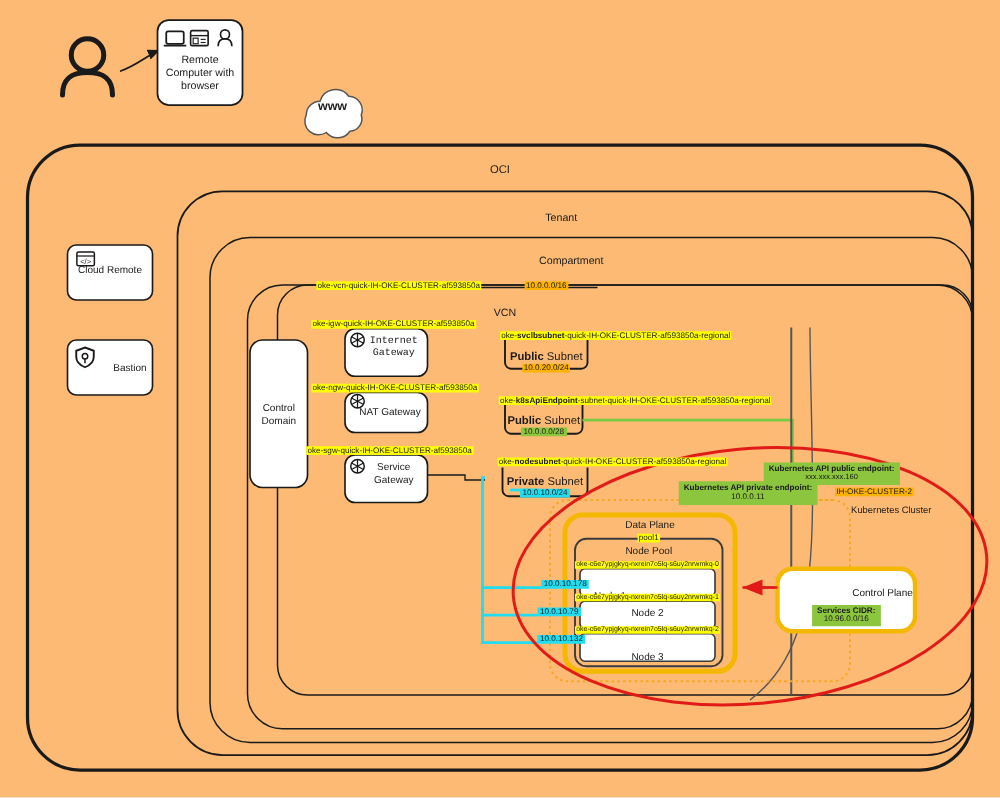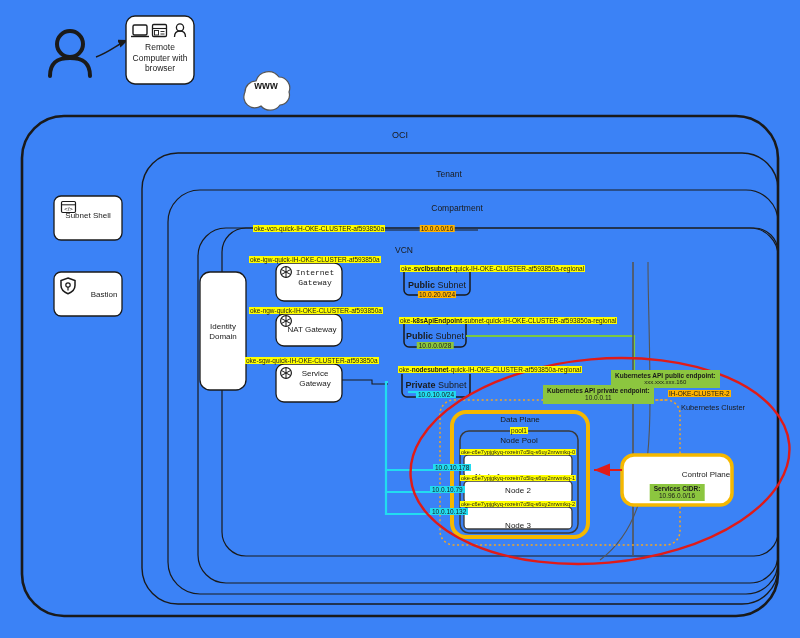--- a/index.html
+++ b/index.html
@@ -5,21 +5,21 @@
   * { box-sizing: border-box; }
   html, body {
     margin: 0; padding: 0;
     background: #ffffff;
     font-family: "Liberation Sans", sans-serif;
   }
   #stage {
     position: relative;
     width: 800px; height: 638px;
     overflow: hidden;
-    background: #3b82f6;
+    background: #fdba74;
   }
   #svg-layer {
     position: absolute; left: 0; top: 0;
     width: 800px; height: 638px;
     pointer-events: none;
   }
   .lbl {
     position: absolute;
     white-space: nowrap;
     color: #1a1a1a;
@@ -189,24 +189,24 @@
     <div>browser</div>
   </div>
 
   <div class="lbl ctr b" style="left:266px; top:80px; font-size:10px;">www</div>
 
   <div class="lbl ctr" style="left:400px; top:130px; font-size:9px;">OCI</div>
   <div class="lbl ctr" style="left:449px; top:170px; font-size:8.5px;">Tenant</div>
   <div class="lbl ctr" style="left:457px; top:204px; font-size:8.5px;">Compartment</div>
   <div class="lbl ctr" style="left:404px; top:246px; font-size:8.5px;">VCN</div>
 
-  <div class="lbl ctr" style="left:88px; top:211px; font-size:8px;">Subnet Shell</div>
+  <div class="lbl ctr" style="left:88px; top:211px; font-size:8px;">Cloud Remote</div>
   <div class="lbl ctr" style="left:88px; top:290px; font-size:8px;padding-left:32px;">Bastion</div>
   <div class="boxlabel" style="left:223px; top:322px; font-size:8px;">
-    <div>Identity</div>
+    <div>Control</div>
     <div>Domain</div>
   </div>
 
   <div class="lbl" style="left:253px; top:225px; font-size:6.5px;">
     <span class="hl-yellow">oke-vcn-quick-IH-OKE-CLUSTER-af593850a</span>
   </div>
   <div class="lbl ctr" style="left:437px; top:225px; font-size:6.5px;">
     <span class="hl-orange">10.0.0.0/16</span>
   </div>
 

